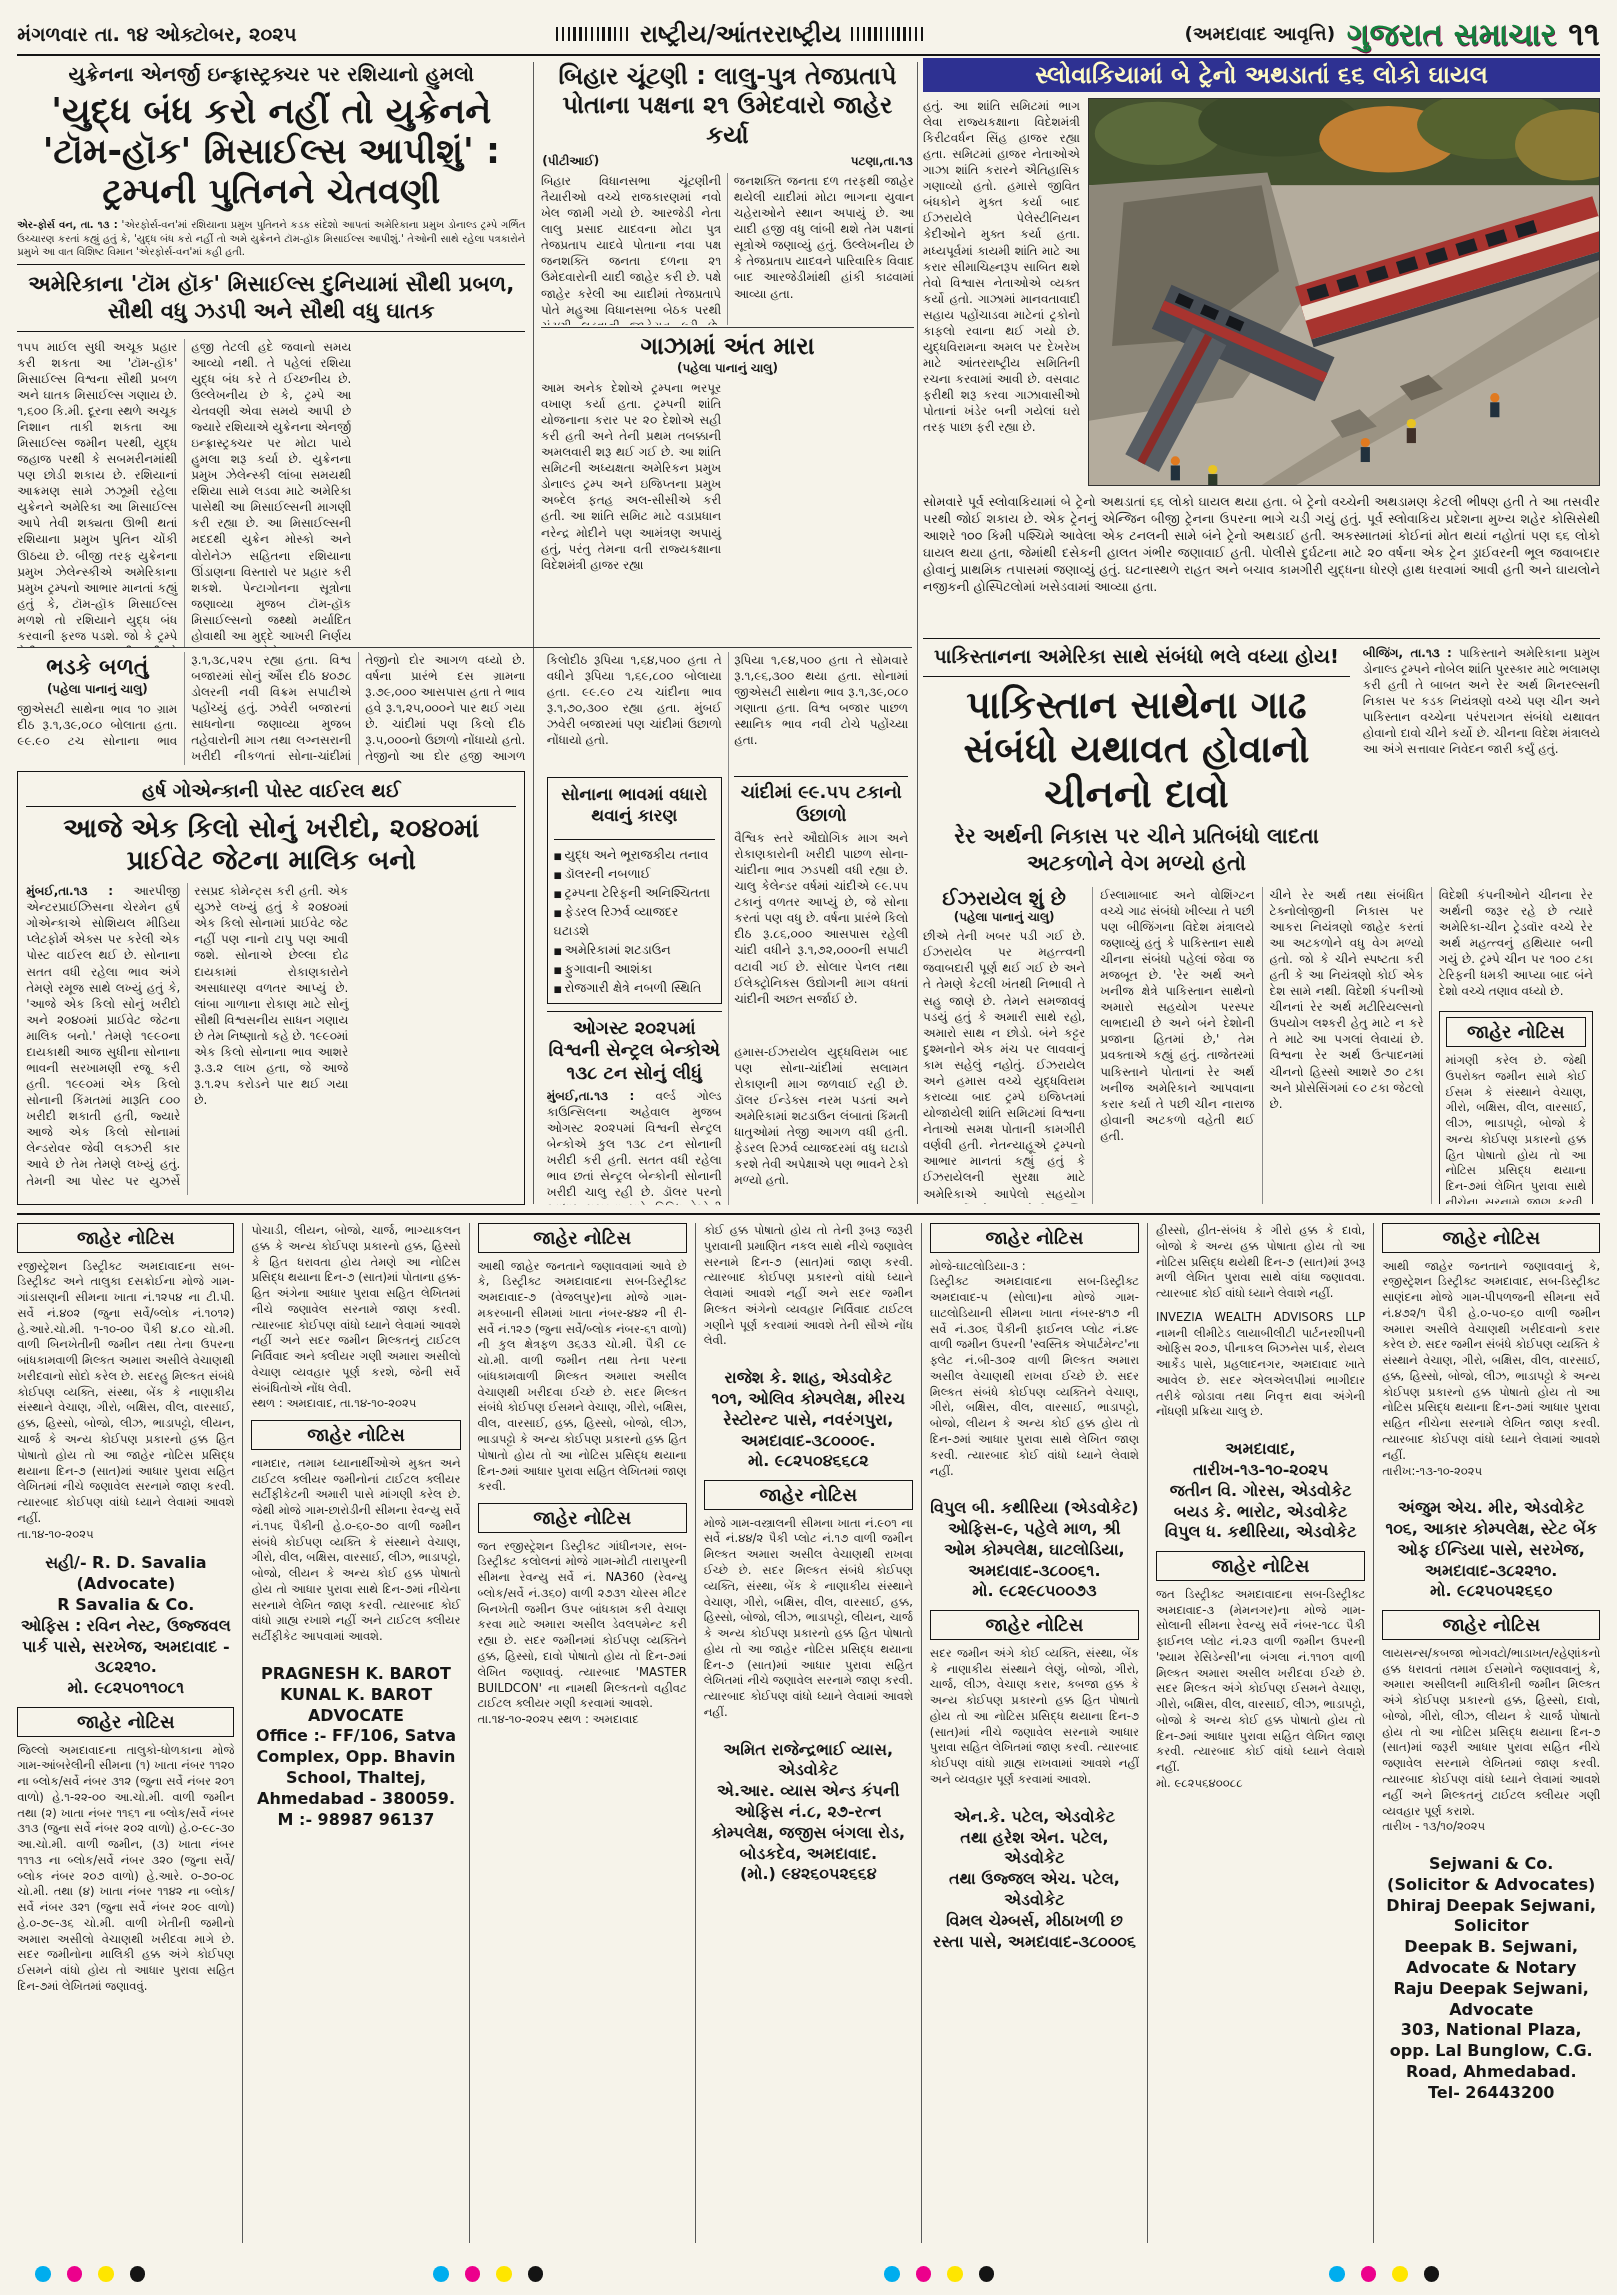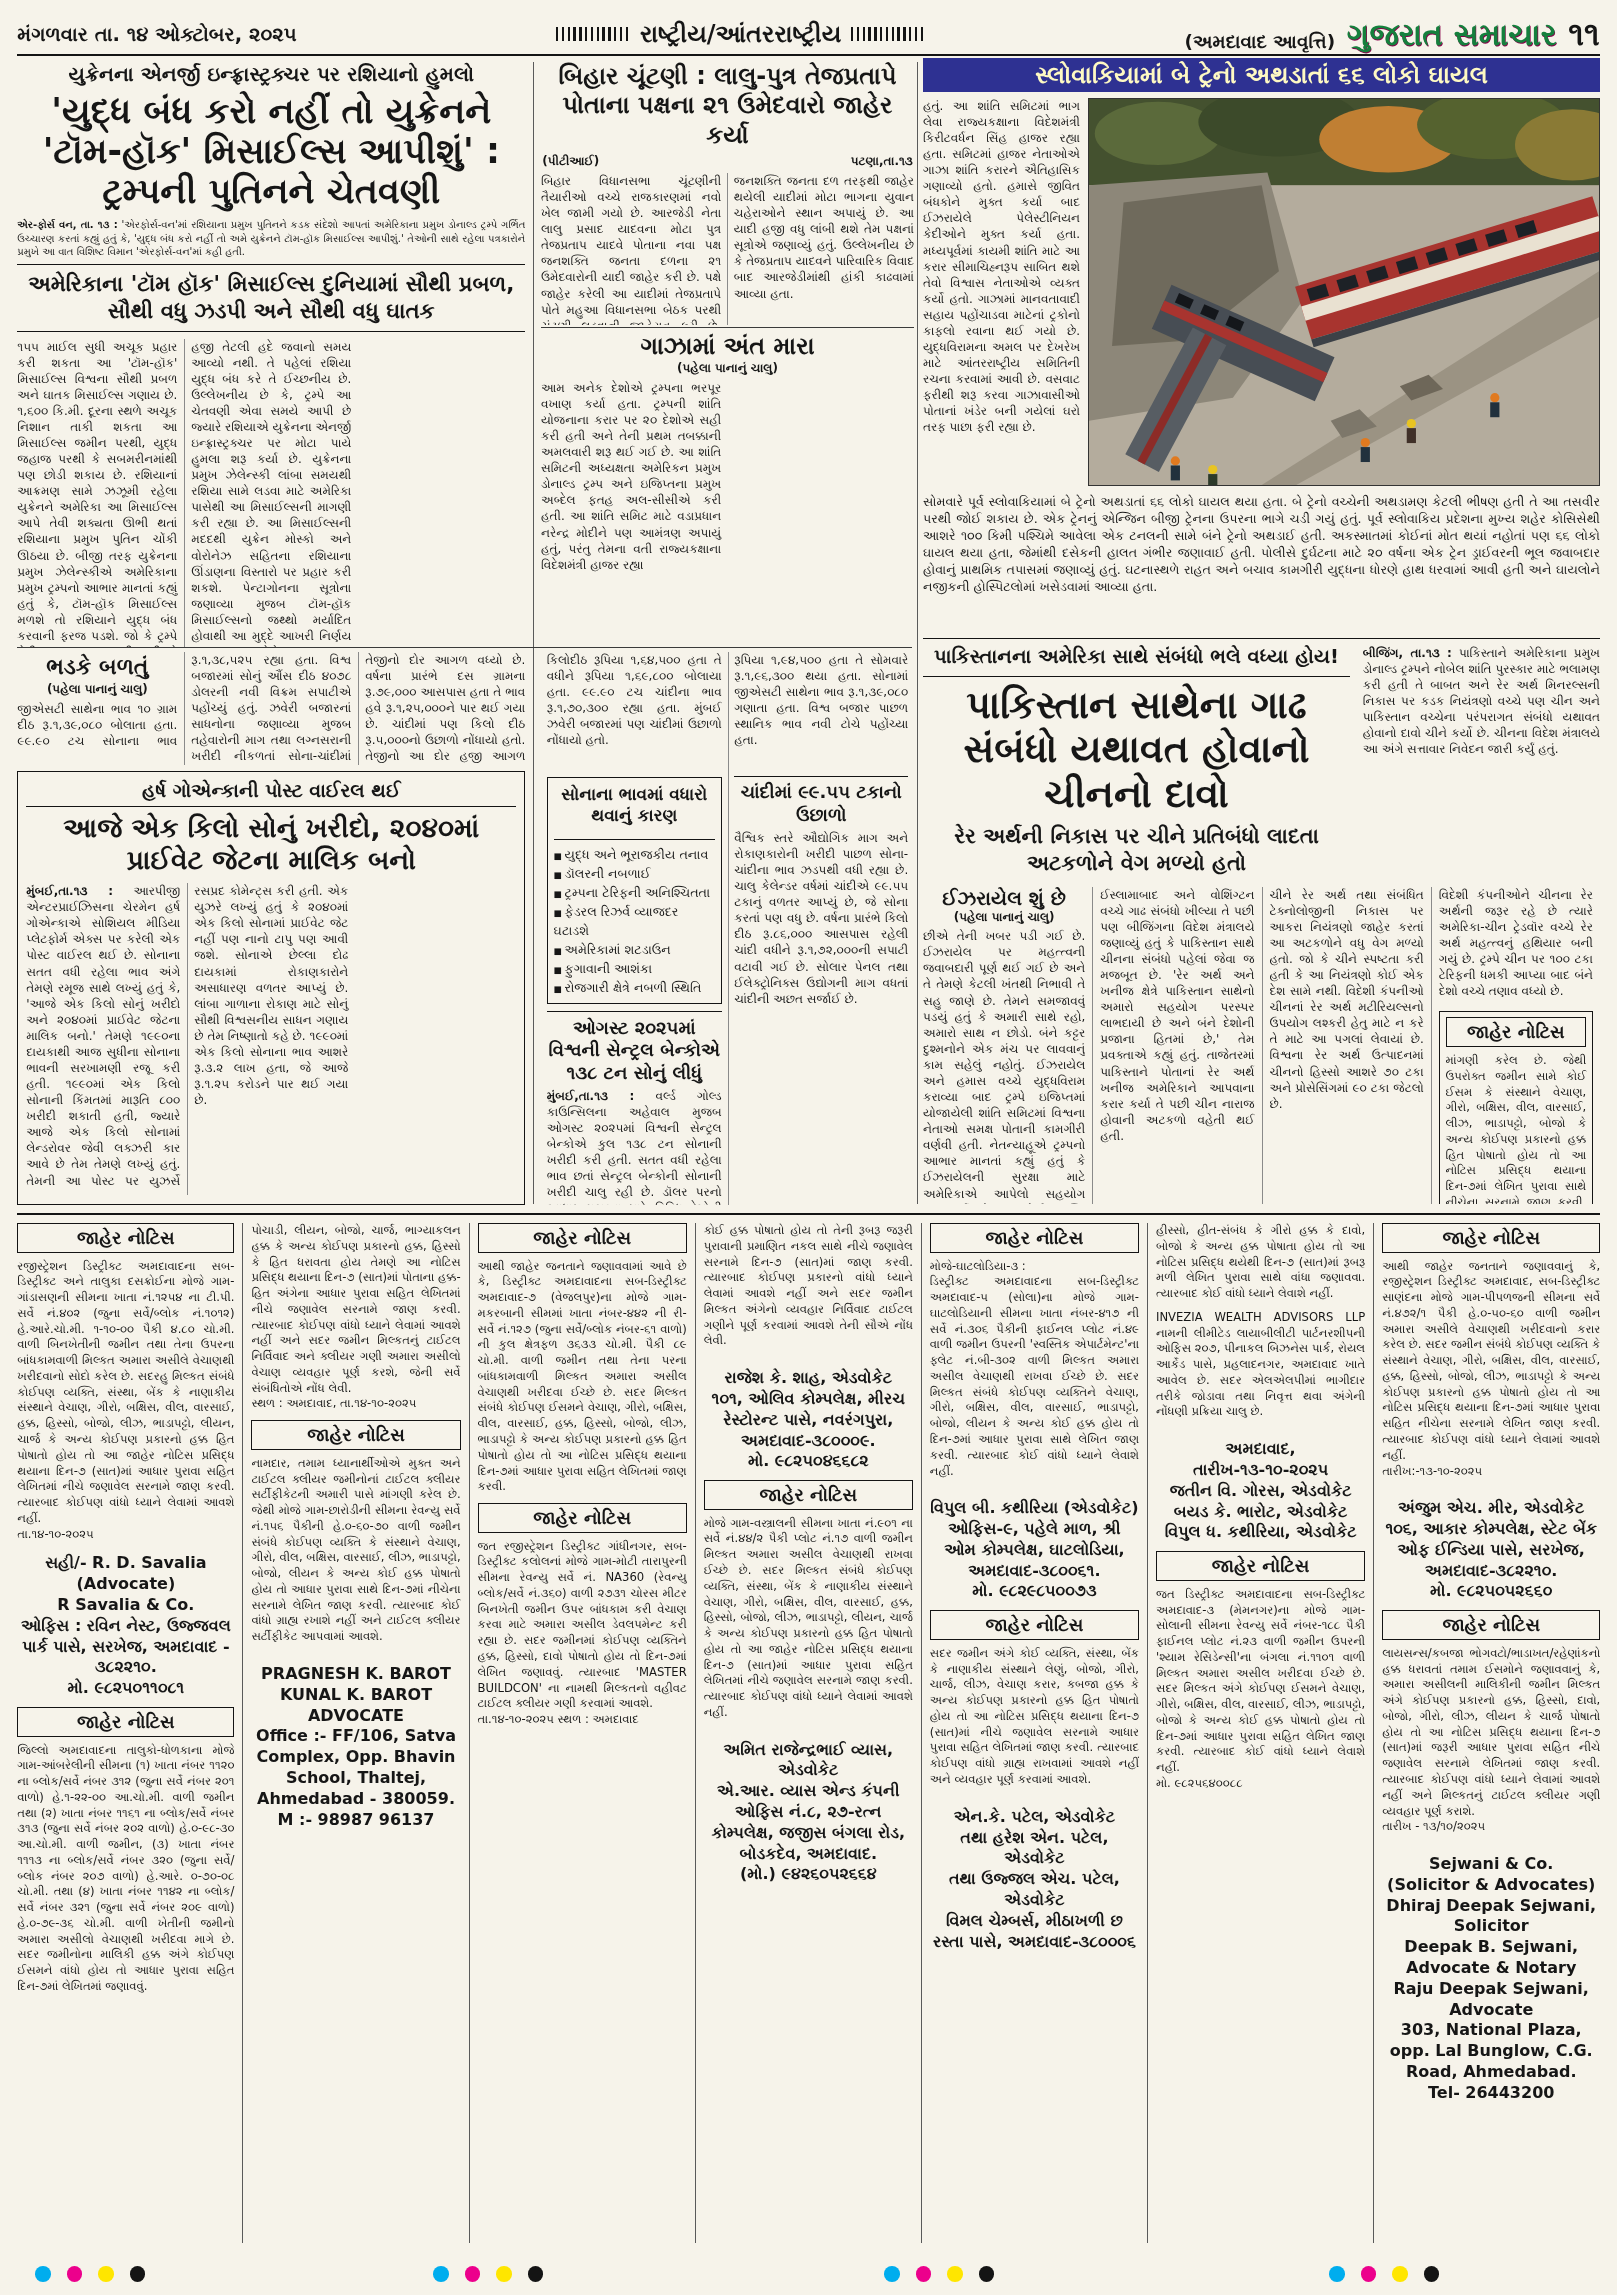--- a/index.html
+++ b/index.html
@@ -5,21 +5,21 @@
   *{margin:0;padding:0;box-sizing:border-box}
   html,body{background:#8a8a8a}
   body{font-family:"DejaVu Sans","Liberation Sans",sans-serif;color:#161616}
   .page{position:relative;width:1617px;height:2295px;background:#f6f3ea;margin:0 auto;overflow:hidden}
 
   
   .header{position:absolute;top:14px;left:17.3px;right:17.3px;height:42px;display:flex;align-items:center;justify-content:space-between;border-bottom:2.3px solid #141414}
   .h-date{font-size:19.6px;font-weight:bold}
   .h-section{display:flex;align-items:center;gap:9.2px;font-size:24px;font-weight:bold}
   .h-stripes{width:75px;height:14px;background:repeating-linear-gradient(90deg,#141414 0 2.3px,transparent 2.3px 5.8px)}
-  .h-right{display:flex;align-items:flex-end;gap:11.6px}
+  .h-right{display:flex;align-items:center;gap:11.6px}
   .h-edition{font-size:18.5px;font-weight:bold}
   .h-masthead{font-size:31px;font-weight:bold;color:#15803d;text-shadow:0.6px 0.6px 0 #8a004b}
   .h-pageno{font-size:32px;font-weight:bold}
 
   
   .jtext{text-align:justify;font-size:12px;line-height:1.34;overflow:hidden}
   .kicker{font-size:20px;font-weight:bold;text-align:center}
   .cont-tag{font-size:12px;font-weight:bold;text-align:center}
   .dateline{font-weight:bold}
 
@@ -275,20 +275,21 @@
           <li>રોજગારી ક્ષેત્રે નબળી સ્થિતિ</li>
         </ul>
       </div>
       <div class="mc-art-title">ઓગસ્ટ ૨૦૨૫માં વિશ્વની સેન્ટ્રલ બેન્કોએ ૧૩૮ ટન સોનું લીધું</div>
       <div class="jtext" style="height:162px"><span class="dateline">મુંબઈ,તા.૧૩ :</span> <span>વર્લ્ડ ગોલ્ડ કાઉન્સિલના અહેવાલ મુજબ ઓગસ્ટ ૨૦૨૫માં વિશ્વની સેન્ટ્રલ બેન્કોએ કુલ ૧૩૮ ટન સોનાની ખરીદી કરી હતી. સતત વધી રહેલા ભાવ છતાં સેન્ટ્રલ બેન્કોની સોનાની ખરીદી ચાલુ રહી છે. ડૉલર પરનો આધાર ઘટાડવા માટે વિવિધ દેશોની મધ્યસ્થ બેન્કો સોનાનો ભંડાર વધારી રહી છે. ભારતની રિઝર્વ બેન્ક પણ સોનાની ખરીદીમાં મોખરે રહી છે.</span></div>
     </div>
     <div class="mc">
       <div class="jtext" style="height:118px">રૂપિયા ૧,૯૪,૫૦૦ હતા તે સોમવારે રૂ.૧,૯૬,૩૦૦ થયા હતા. સોનામાં જીએસટી સાથેના ભાવ રૂ.૧,૩૯,૦૮૦ ગણાતા હતા. વિશ્વ બજાર પાછળ સ્થાનિક ભાવ નવી ટોચે પહોંચ્યા હતા.</div>
       <div class="mc-art-title">ચાંદીમાં ૯૯.૫૫ ટકાનો ઉછાળો</div>
       <div class="jtext" style="height:208px">વૈશ્વિક સ્તરે ઔદ્યોગિક માગ અને રોકાણકારોની ખરીદી પાછળ સોના-ચાંદીના ભાવ ઝડપથી વધી રહ્યા છે. ચાલુ કેલેન્ડર વર્ષમાં ચાંદીએ ૯૯.૫૫ ટકાનું વળતર આપ્યું છે, જે સોના કરતાં પણ વધુ છે. વર્ષના પ્રારંભે કિલો દીઠ રૂ.૮૬,૦૦૦ આસપાસ રહેલી ચાંદી વધીને રૂ.૧,૭૨,૦૦૦ની સપાટી વટાવી ગઈ છે. સોલાર પેનલ તથા ઈલેક્ટ્રોનિક્સ ઉદ્યોગની માગ વધતાં ચાંદીની અછત સર્જાઈ છે.</div>
+      <div class="jtext" style="height:144px;margin-top:5.8px">હમાસ-ઈઝરાયેલ યુદ્ધવિરામ બાદ પણ સોના-ચાંદીમાં સલામત રોકાણની માગ જળવાઈ રહી છે. ડૉલર ઈન્ડેક્સ નરમ પડતાં અને અમેરિકામાં શટડાઉન લંબાતાં કિંમતી ધાતુઓમાં તેજી આગળ વધી હતી. ફેડરલ રિઝર્વ વ્યાજદરમાં વધુ ઘટાડો કરશે તેવી અપેક્ષાએ પણ ભાવને ટેકો મળ્યો હતો.</div>
     </div>
   </div>
 
   <div class="notices">
 
     <div class="ncol">
       <div>
         <div class="nhead">જાહેર નોટિસ</div>
         <div class="nbody">રજીસ્ટ્રેશન ડિસ્ટ્રીક્ટ અમદાવાદના સબ-ડિસ્ટ્રીક્ટ અને તાલુકા દસક્રોઈના મોજે ગામ-ગાંડાસણની સીમના ખાતા નં.૧૨૫૪ ના ટી.પી. સર્વે નં.૪૦૨ (જુના સર્વે/બ્લોક નં.૧૦૧૨) હે.આરે.ચો.મી. ૧-૧૦-૦૦ પૈકી ૪.૮૦ ચો.મી. વાળી બિનખેતીની જમીન તથા તેના ઉપરના બાંધકામવાળી મિલ્કત અમારા અસીલે વેચાણથી ખરીદવાનો સોદો કરેલ છે. સદરહુ મિલ્કત સંબંધે કોઈપણ વ્યક્તિ, સંસ્થા, બેંક કે નાણાકીય સંસ્થાને વેચાણ, ગીરો, બક્ષિસ, વીલ, વારસાઈ, હક્ક, હિસ્સો, બોજો, લીઝ, ભાડાપટ્ટો, લીયન, ચાર્જ કે અન્ય કોઈપણ પ્રકારનો હક્ક હિત પોષાતો હોય તો આ જાહેર નોટિસ પ્રસિદ્ધ થયાના દિન-૭ (સાત)માં આધાર પુરાવા સહિત લેખિતમાં નીચે જણાવેલ સરનામે જાણ કરવી. ત્યારબાદ કોઈપણ વાંધો ધ્યાને લેવામાં આવશે નહીં.
 તા.૧૪-૧૦-૨૦૨૫</div>

